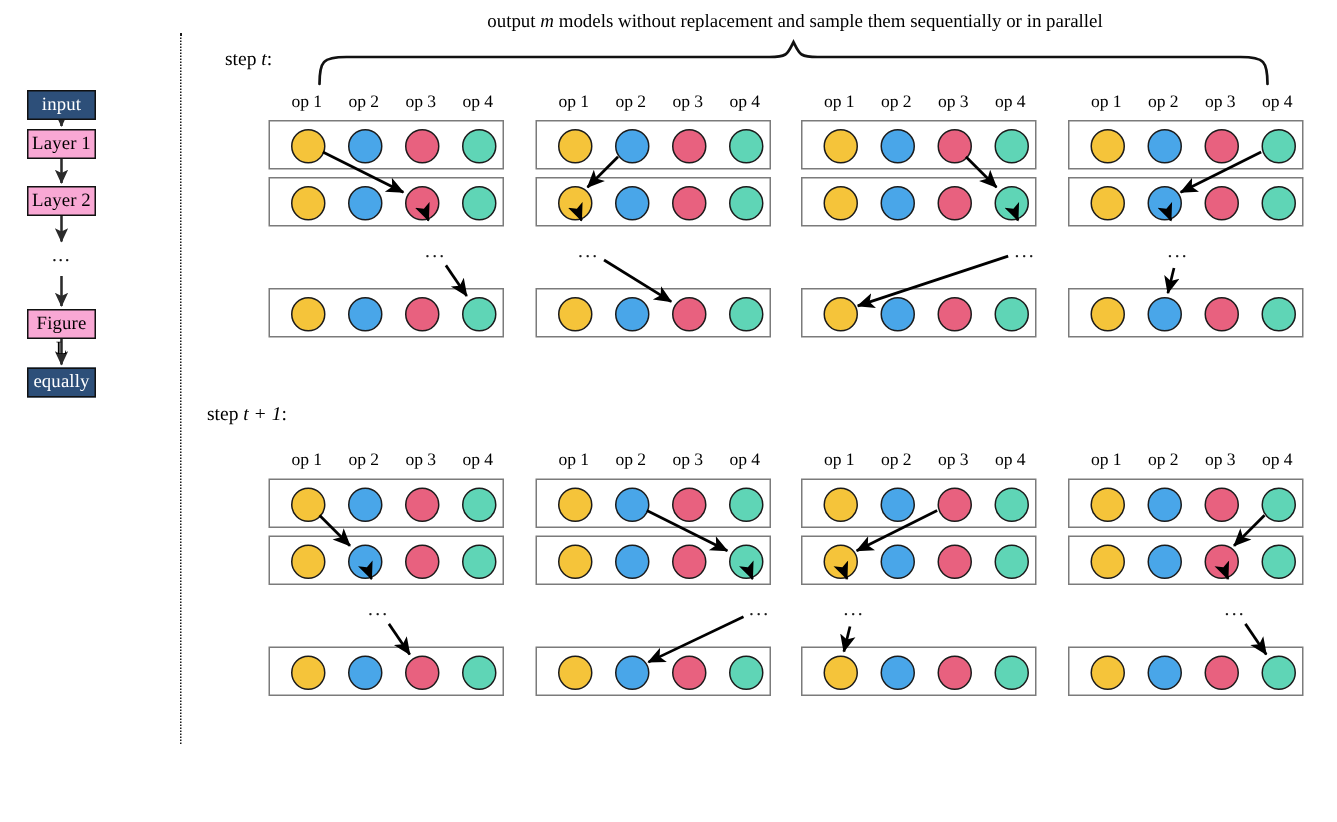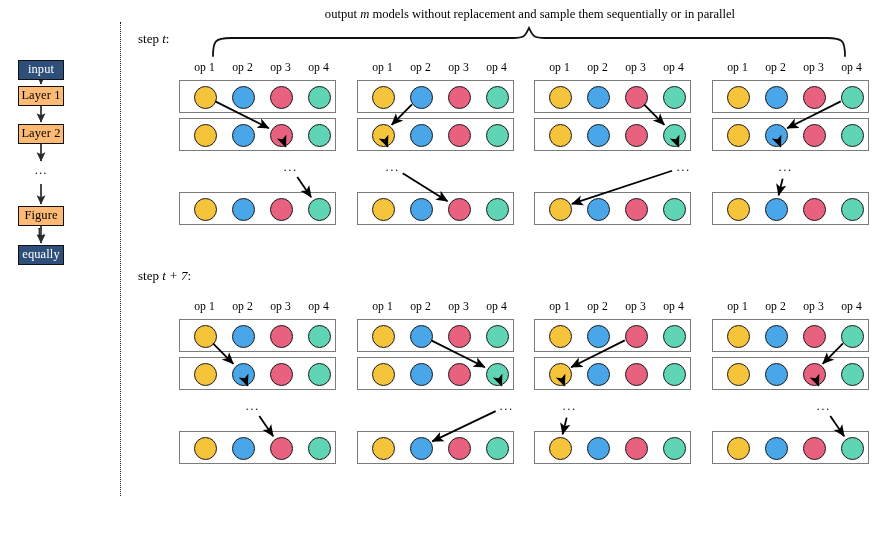--- a/index.html
+++ b/index.html
@@ -38,21 +38,21 @@
     font-size: 12.5px;
     line-height: 17px;
     text-align: center;
     letter-spacing: .1px;
   }
   .net-box.io {
     background: #2d4f79;
     color: #ffffff;
   }
   .net-box.layer {
-    background: #fdba74;
+    background: #f9a8d4;
     color: #000000;
   }
   .net-ellipsis {
     position: absolute;
     left: 18px;
     width: 46px;
     text-align: center;
     font-size: 13px;
     color: #111111;
     letter-spacing: 1px;
@@ -74,21 +74,21 @@
     width: 460px;
     text-align: center;
     font-size: 12.6px;
     white-space: nowrap;
   }
   .step-label {
     position: absolute;
     font-size: 13px;
     white-space: nowrap;
   }
-  #step-t-label  { left: 138px; top: 31px; }
+  #step-t-label  { left: 150px; top: 31px; }
   #step-t1-label { left: 138px; top: 268px; }
   .mathvar {
     font-family: "Liberation Serif", serif;
     font-style: italic;
   }
   
   .model-group {
     position: absolute;
     width: 165px;
     height: 168px;
@@ -198,21 +198,21 @@
 
   <svg style="position:absolute;left:205px;top:26px;" width="650" height="32">
     <path d="M8,30 C8,15 10,12 26,12 L308,12 C320,12 320,10 324,2
              C328,10 328,12 340,12 L622,12 C638,12 640,15 640,30" fill="none" stroke="#111111" stroke-width="1.8" stroke-linecap="round"></path>
   </svg>
 
   <div class="step-label" id="step-t-label">
     <span>step </span><span class="mathvar">t</span><span>:</span>
   </div>
   <div class="step-label" id="step-t1-label">
-    <span>step </span><span class="mathvar">t + 7</span><span>:</span>
+    <span>step </span><span class="mathvar">t + 1</span><span>:</span>
   </div>
 
   <div id="groups-container">
       <div class="model-group" style="left: 175px; top: 61px;">
         <div class="op-header">
           <span style="left: 12.5px;">op 1</span>
           <span style="left: 50.5px;">op 2</span>
           <span style="left: 88.5px;">op 3</span>
           <span style="left: 126.5px;">op 4</span>
         </div>

